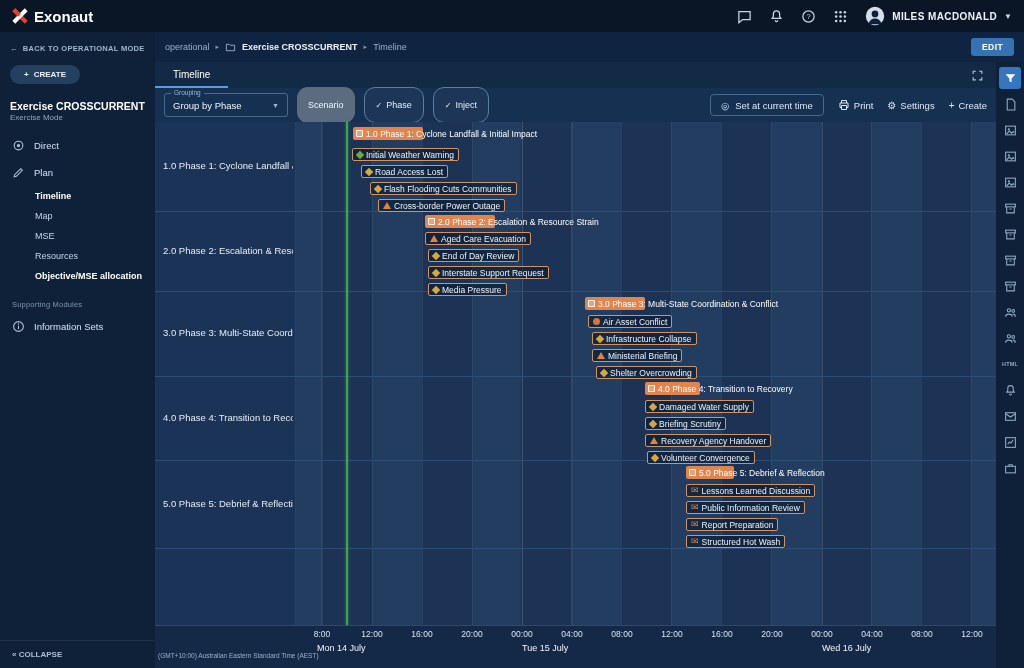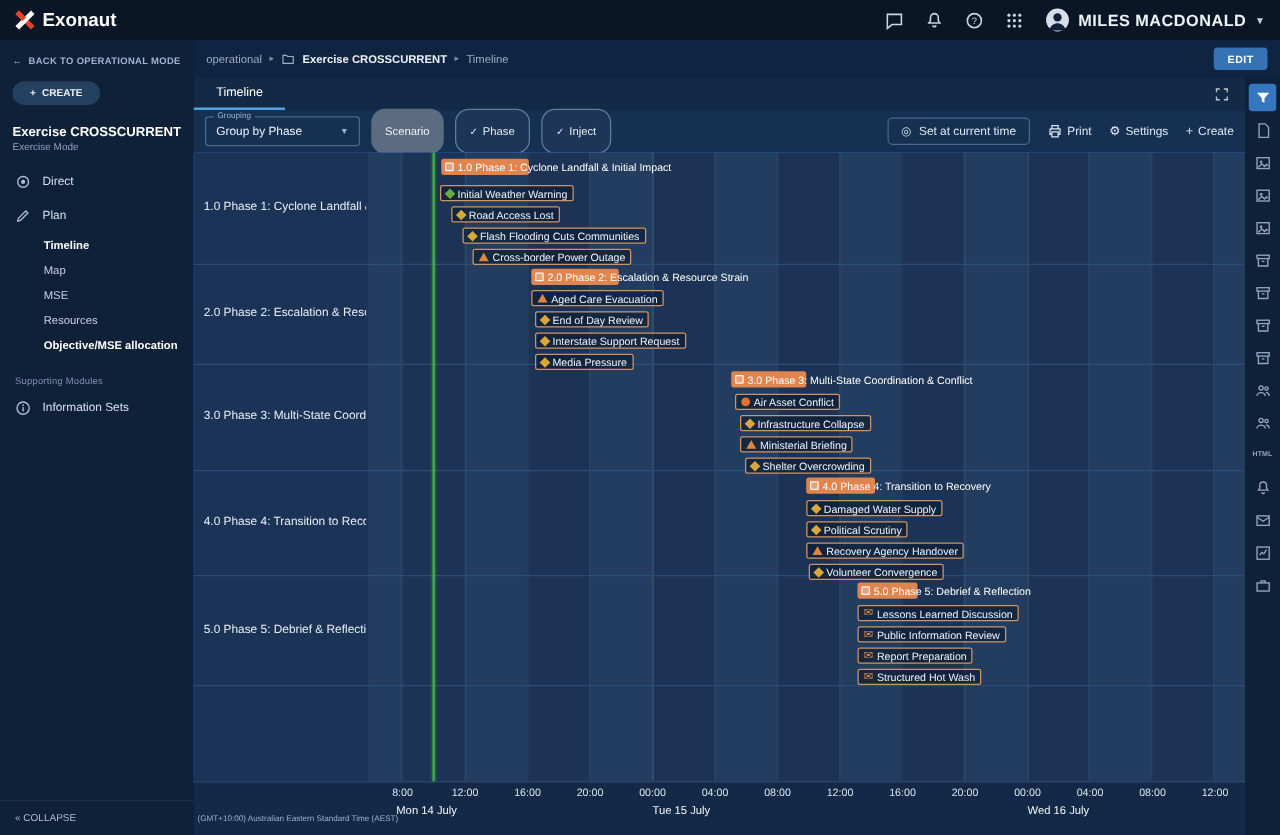--- a/index.html
+++ b/index.html
@@ -9,41 +9,41 @@
     background:#112540; color:#dfe9f4; position:relative;
   }
 
   
   .topbar { position:absolute; left:0; top:0; width:1024px; height:32px;
     background:#0a1626; display:flex; align-items:center; padding:0 12px; z-index:9;text-align:right; }
   .logo { display:flex; align-items:center; gap:6px; font-size:15px; font-weight:bold; color:#fff; }
   .topbar-right { margin-left:auto; display:flex; align-items:center; gap:17px; color:#c9d6e4; }
   .tb-ic { width:15px; height:15px; color:#c9d6e4; }
   .user { display:flex; align-items:center; gap:7px; }
-  .user-name { font-size:13px; font-weight:bold; letter-spacing:.4px; color:#eef3f9; }
+  .user-name { font-size:10px; font-weight:bold; letter-spacing:.4px; color:#eef3f9; }
   .chev { font-size:8px; color:#c9d6e4; }
 
   
   .sidebar { position:absolute; left:0; top:32px; width:155px; height:636px;
     background:#0e2139; display:flex; flex-direction:column; }
   .back-link { display:flex; align-items:center; gap:5px; padding:12px 10px 6px;
     font-size:7.5px; font-weight:bold; letter-spacing:.3px; color:#9fb6cf; cursor:pointer; }
   .create-btn { margin:6px 10px 4px; align-self:flex-start; background:#24405f;
     border-radius:12px; padding:5px 14px; font-size:8px; font-weight:bold; color:#ecf2f8;
     display:flex; gap:5px; align-items:center; cursor:pointer; }
   .ex-title { padding:12px 10px 1px; font-size:10.5px; font-weight:bold; color:#fff; }
   .ex-sub { padding:0 10px 10px; font-size:8px; color:#8fa6bf; }
   .menu-item { display:flex; align-items:center; gap:9px; padding:7px 12px;
     font-size:9.5px; color:#d6e2ef; cursor:pointer; }
   .menu-item .sb-ic { width:13px; height:13px; color:#aec2d8; flex:none; }
   .menu-sub { padding:5px 12px 5px 35px; font-size:9px; color:#c4d4e4; cursor:pointer; }
   .menu-sub.active { color:#fff; font-weight:bold; }
   .menu-sub.bold { color:#fff; font-weight:bold; }
   .section-label { padding:14px 12px 4px; font-size:7.5px; color:#7f97b0; letter-spacing:.2px; }
-  .collapse { margin-top:auto; padding:9px 12px; font-size:8px; font-weight:normal;
+  .collapse { margin-top:auto; padding:9px 12px; font-size:8px; font-weight:bold;
     color:#aabfd4; border-top:1px solid rgba(255,255,255,.07); cursor:pointer; }
 
   
   .breadcrumb { position:absolute; left:155px; top:32px; width:869px; height:30px;
     background:#0f2440; display:flex; align-items:center; gap:6px; padding:0 10px; }
   .bc-txt { font-size:9px; color:#9ab0c6; }
   .bc-sep { font-size:7px; color:#7f93a8; }
   .bc-strong { font-size:9px; color:#eef3f9; font-weight:bold; }
   .bc-ic { width:11px; height:11px; color:#9ab0c6; }
   .edit-btn { margin-left:auto; background:#3673b4; color:#fff; font-size:8.5px; font-weight:bold;
@@ -366,21 +366,21 @@
           <span class="pbar-ic"></span>
           <span>4.0 Phase 4: Transition to Recovery</span>
         </span>
     </div>
     <div class="item" style="left:349px;top:278px">
       <span class="ic d-yellow"></span>
       <span>Damaged Water Supply</span>
     </div>
     <div class="item" style="left:349px;top:295px">
       <span class="ic d-yellow"></span>
-      <span>Political Scrutiny</span>
+      <span>Briefing Scrutiny</span>
     </div>
     <div class="item" style="left:349px;top:312px">
       <span class="ic tri"></span>
       <span>Recovery Agency Handover</span>
     </div>
     <div class="item" style="left:351px;top:329px">
       <span class="ic d-yellow"></span>
       <span>Volunteer Convergence</span>
     </div>
 

